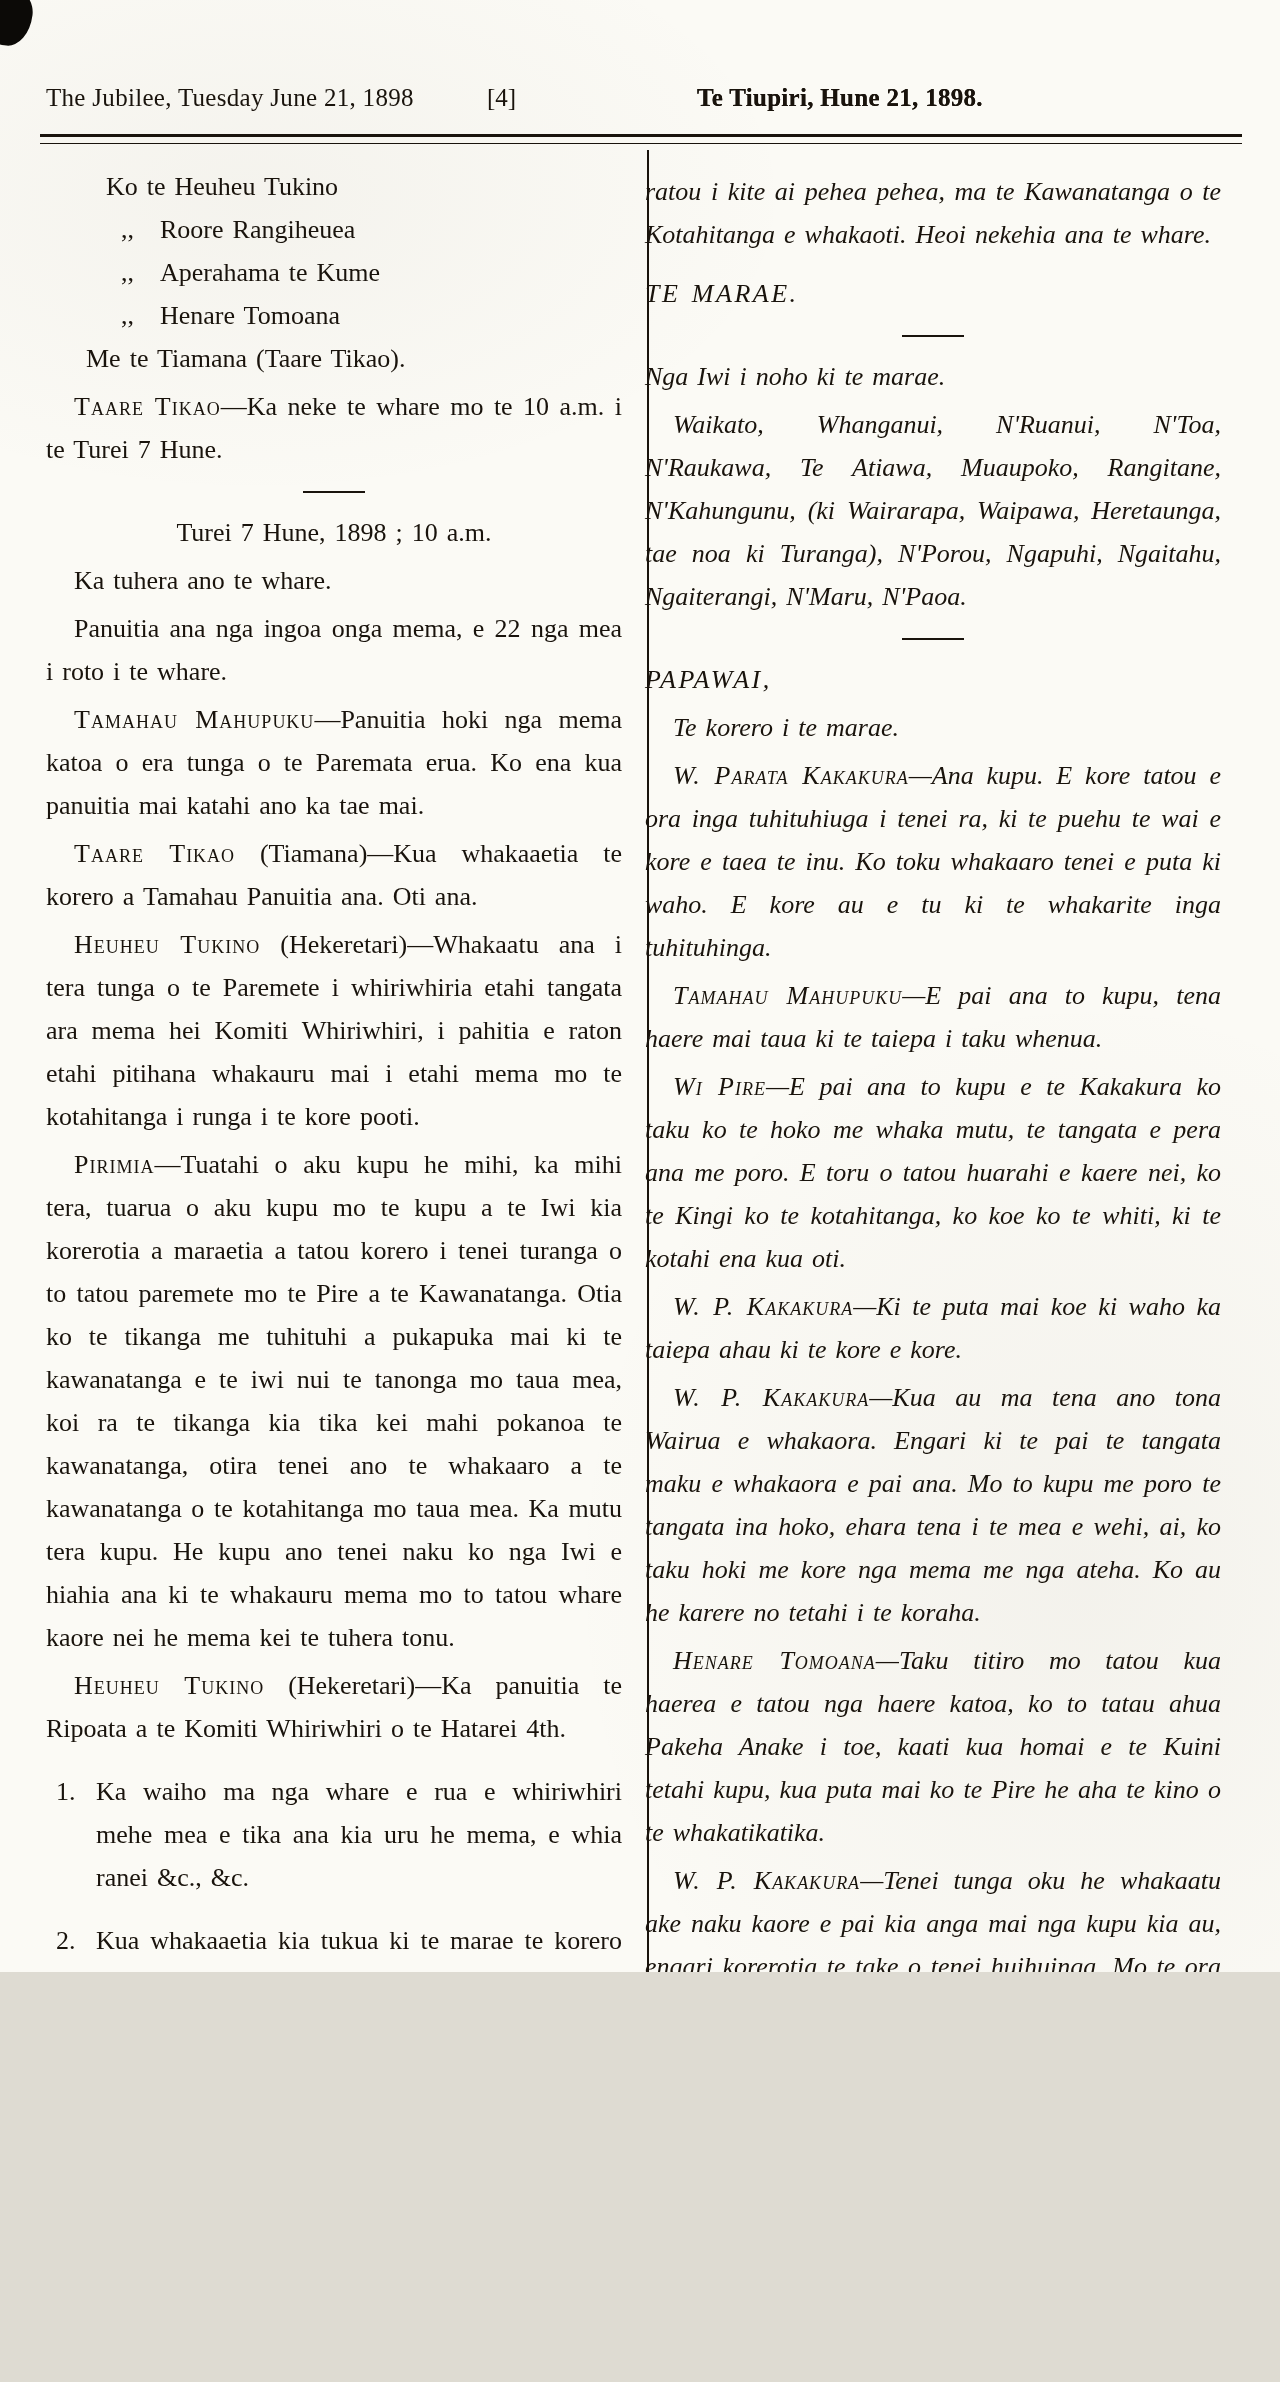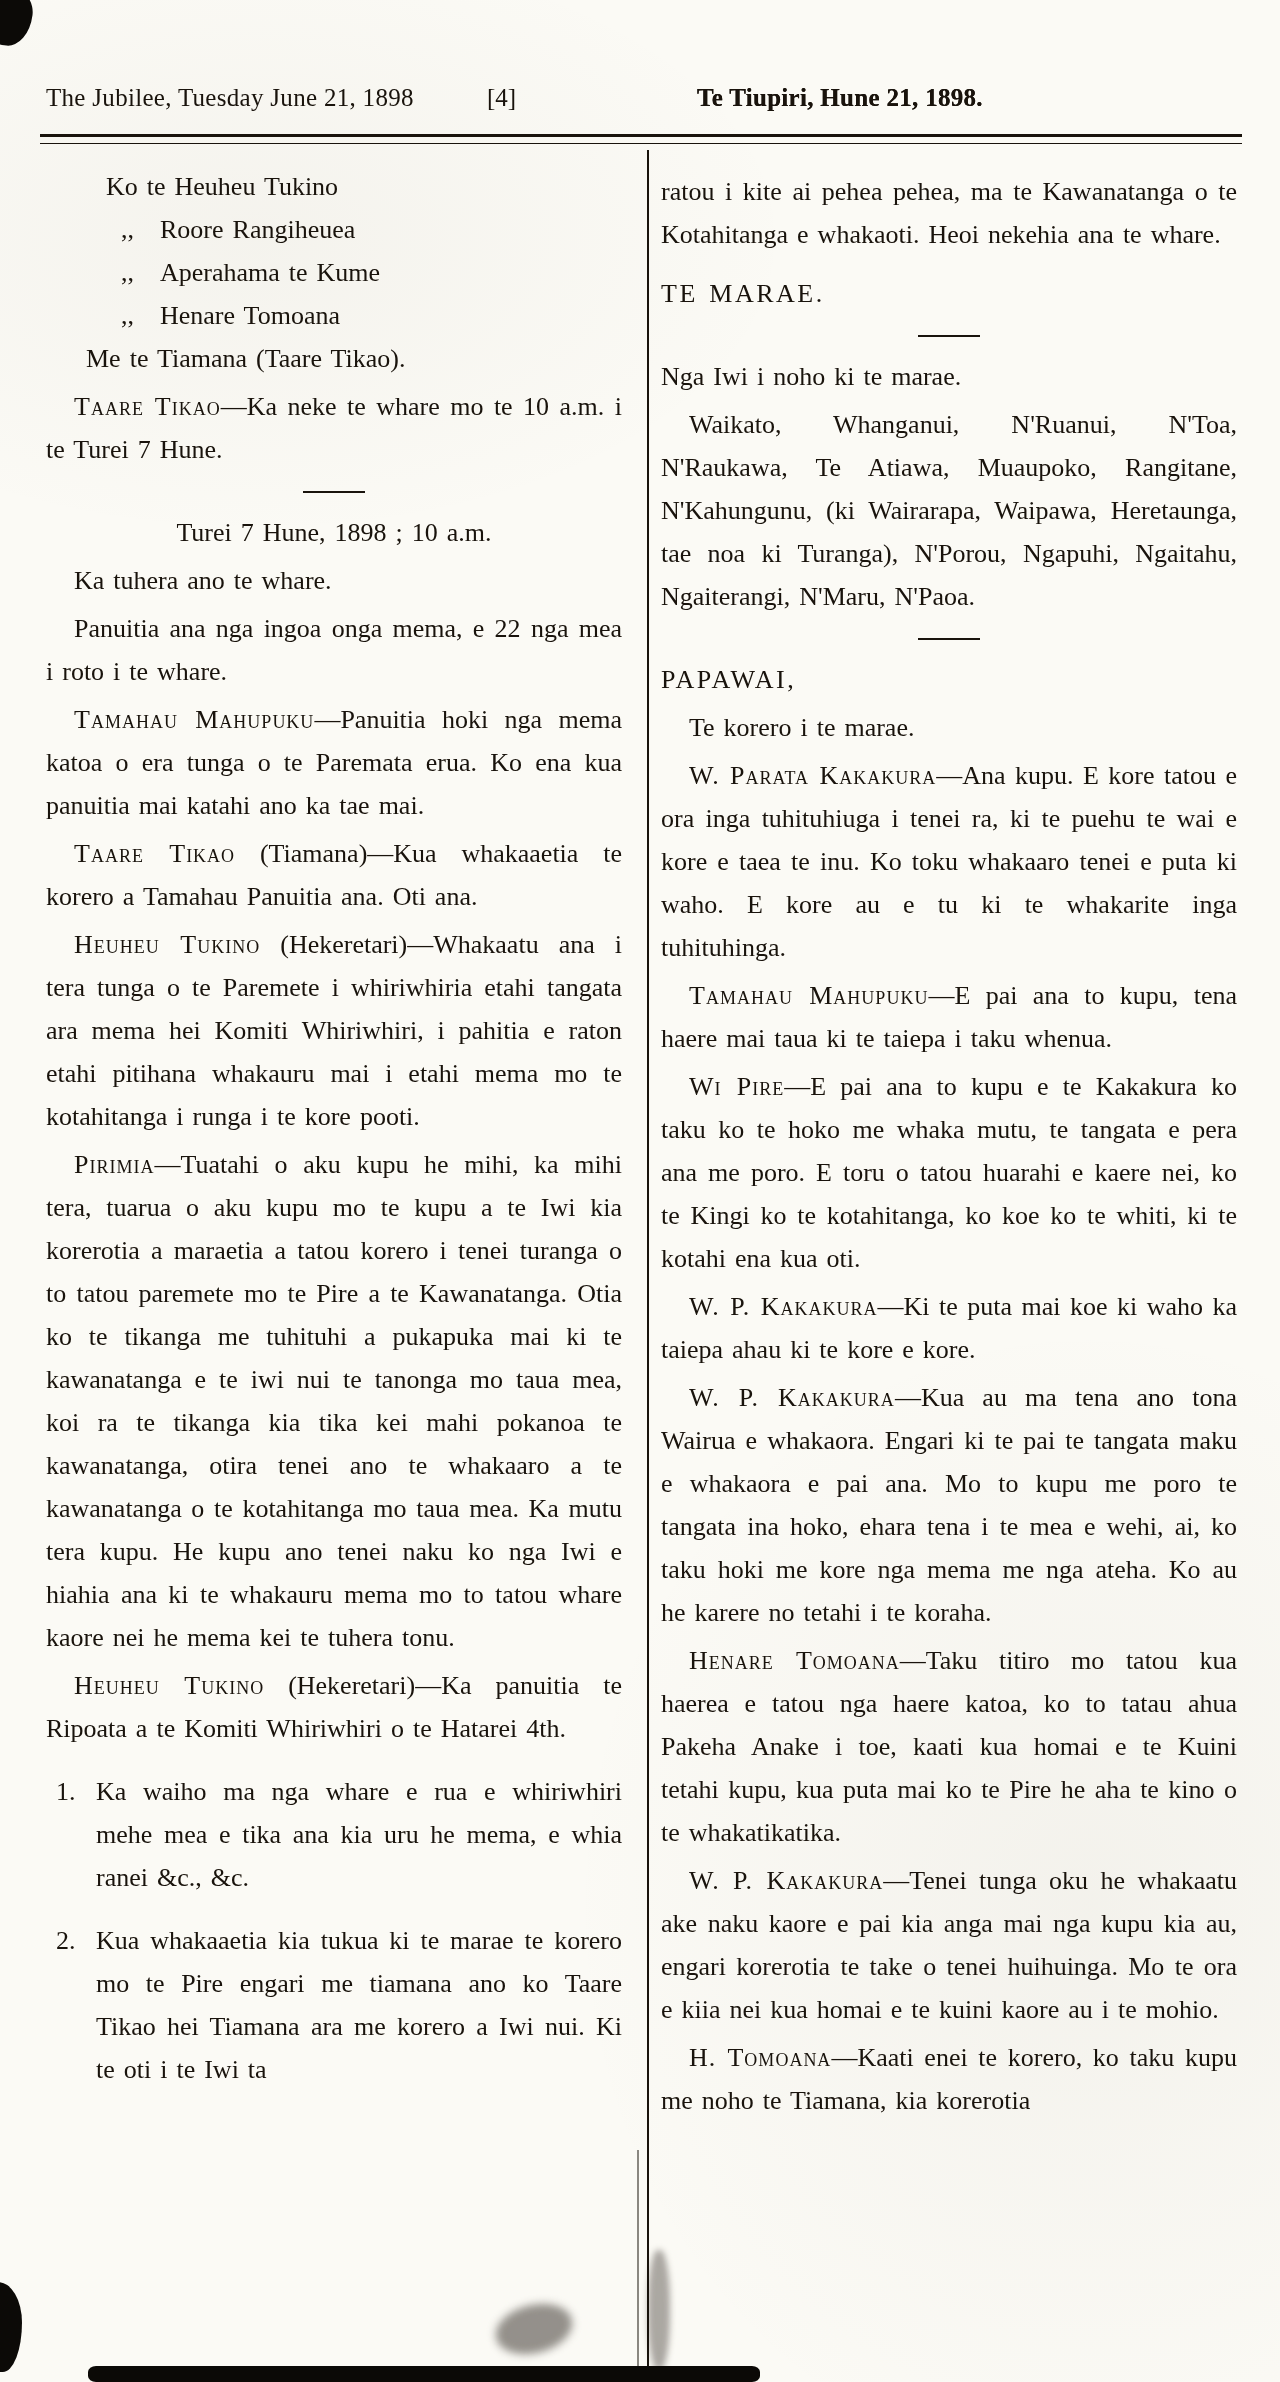--- a/index.html
+++ b/index.html
@@ -2,21 +2,21 @@
 <html style="--ink: #19130c; --paper: #fbfaf5;"><head>
 <meta charset="utf-8">
 <style>
   :root{
     --ink:#19130c;
     --paper:#fbfaf5;
   }
   html,body{margin:0;padding:0;}
   body{width:1280px;height:2382px;background:#dedbd2;}
   .page{
-    position:relative;width:1280px;height:2382px;overflow:hidden;
+    position:relative;width:1280px;height:1972px;overflow:hidden;
     background:var(--paper);
     color:var(--ink);
     font-family:"Liberation Serif","DejaVu Serif",serif;
     text-rendering:optimizeLegibility;
   }
   
   .page::before{
     content:"";position:absolute;inset:0;pointer-events:none;
     background:
       radial-gradient(ellipse 900px 500px at 20% 10%, rgba(120,110,90,.05), transparent 60%),
@@ -38,21 +38,21 @@
   .divider{position:absolute;left:647px;top:150px;bottom:0;width:2px;background:var(--ink);}
   .divider-echo{position:absolute;left:637px;top:2150px;bottom:0;width:1.5px;background:rgba(25,19,12,.5);}
 
   
   .col{
     position:absolute;top:165px;width:576px;
     font-size:26px;line-height:43px;
     text-align:justify;word-spacing:2.5px;
   }
   .col-left{left:46px;}
-  .col-right{left:661px;}
+  .col-right{left:645px;font-style:italic;}
 
   .heading-sc{
     text-align:center;font-variant:small-caps;letter-spacing:1.2px;
     font-size:27px;margin:0 0 4px;
   }
   .heading-caps{text-align:left;letter-spacing:2.5px;margin:16px 0 4px;}
   .dateline{text-align:center;margin:2px 0 0;}
   .shift-left{padding-right:210px;}
 
   .name-line{text-align:left;}

